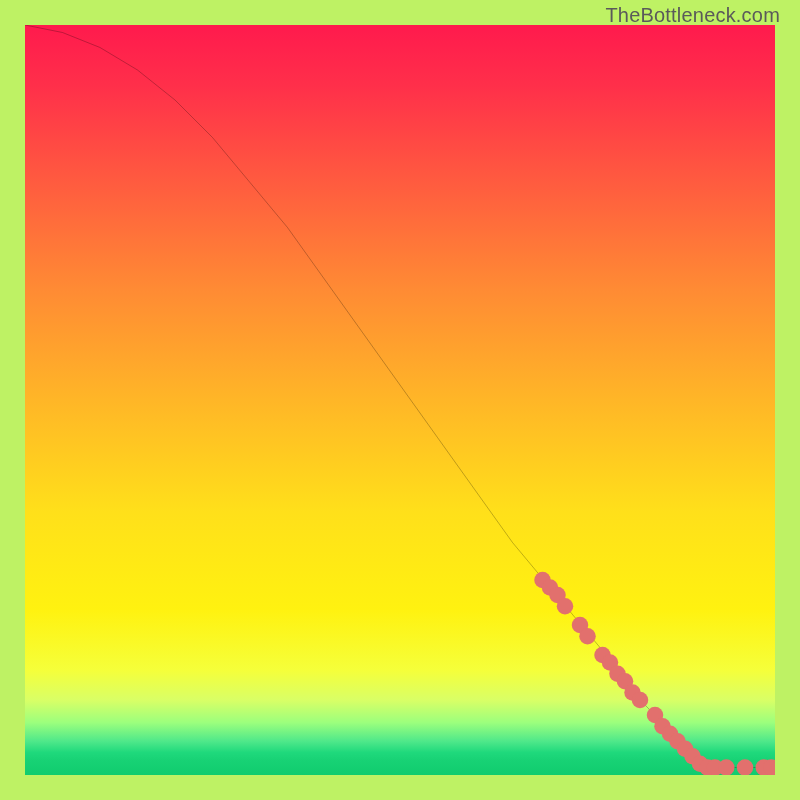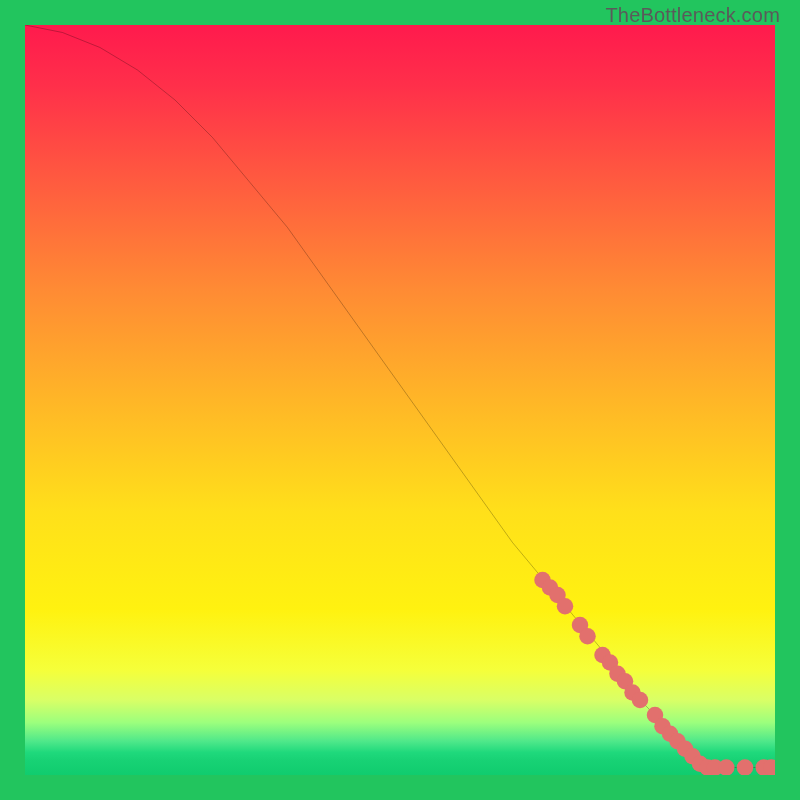--- a/index.html
+++ b/index.html
@@ -8,21 +8,21 @@
     width: 800px;
     height: 800px;
     background: #000;
     font-family: Arial, Helvetica, sans-serif;
     overflow: hidden;
   }
   .stage {
     position: relative;
     width: 800px;
     height: 800px;
-    background: #22c55e;
+    background: #bef264;
   }
   .plot-area {
     position: absolute;
     left: 25px;
     top: 25px;
     width: 750px;
     height: 750px;
   }
   .gradient-bg {
     position: absolute;

